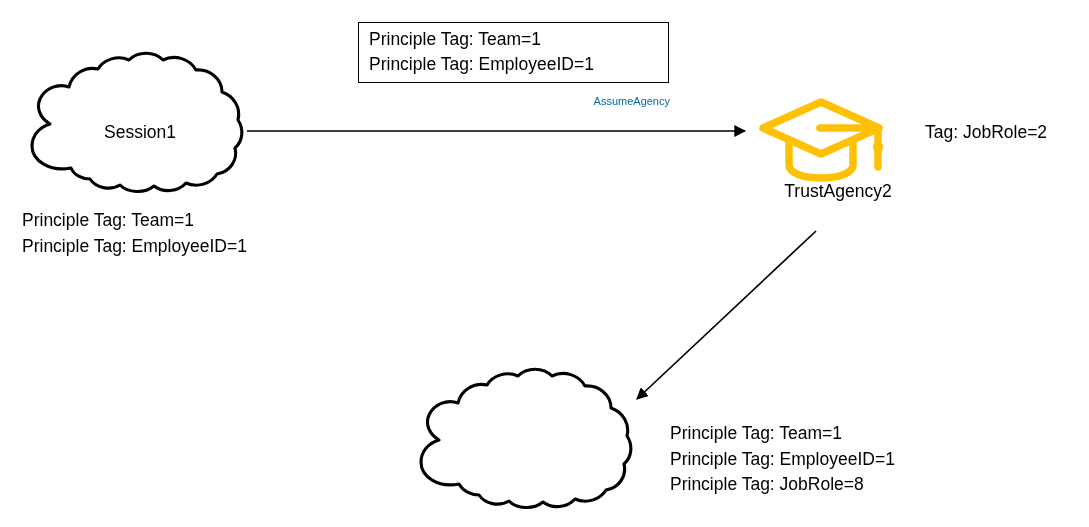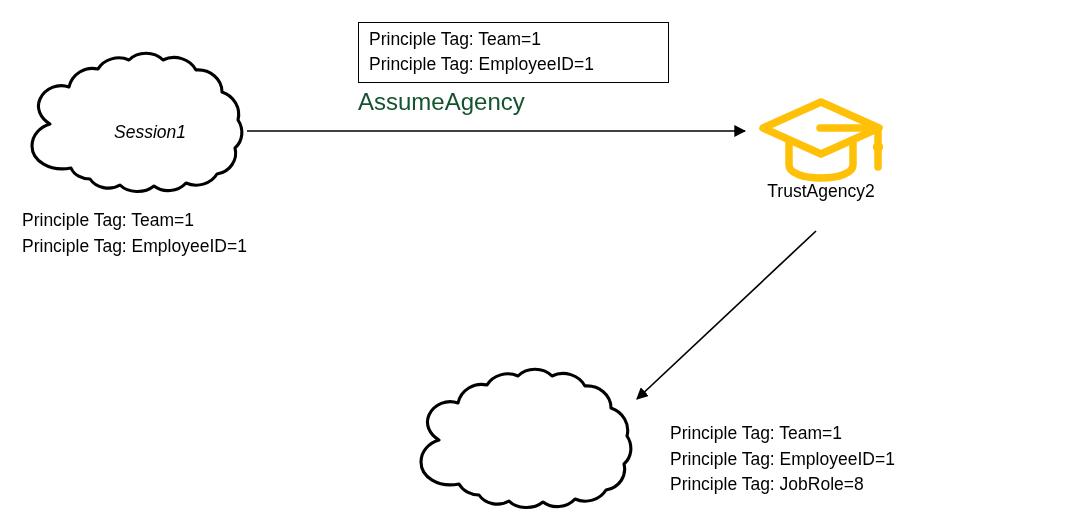--- a/index.html
+++ b/index.html
@@ -32,25 +32,25 @@
     font-family: "Liberation Sans", sans-serif;
     font-size: 17.5px;
     line-height: 21px;
     color: #000000;
     white-space: pre;
     text-align: center;
   }
   .edge-label {
     position: absolute;
     font-family: "Liberation Sans", sans-serif;
-    font-size: 24px;
+    font-size: 11px;
     line-height: 21px;
-    color: #14532d;
+    color: #0369a1;
     white-space: pre;
-    text-align: left;
+    text-align: right;
   }
   .tagbox {
     position: absolute;
     border: 1.6px solid #000000;
     background: #ffffff;
     box-sizing: border-box;
     padding: 4px 10px 5px 10px;
   }
   .tagbox .line {
     font-family: "Liberation Sans", sans-serif;
@@ -135,37 +135,40 @@
       <path d="M 878 152 L 878 167"></path>
 
       <circle cx="878" cy="147" r="5.2" fill="#FFC107" stroke="none"></circle>
     </g>
 
     <line x1="247" y1="131" x2="745" y2="131" stroke="#000000" stroke-width="1.7" marker-end="url(#arrowEnd)"></line>
 
     <line x1="816" y1="231" x2="637" y2="399" stroke="#000000" stroke-width="1.7" marker-end="url(#arrowEnd)"></line>
   </svg>
 
-  <div class="node-label" style="left:44px; top:122px; width:212px;font-style:italic;">Session1</div>
+  <div class="node-label" style="left:34px; top:122px; width:212px;">Session1</div>
 
-  <div class="node-label" style="left:731px; top:181px; width:180px;">TrustAgency2</div>
+  <div class="node-label" style="left:748px; top:181px; width:180px;">TrustAgency2</div>
 
 
   <div class="edge-label" style="left:358px; top:91px; width:312px;">AssumeAgency</div>
 
   <div class="tagbox" style="left:358px; top:22px; width:311px; height:61px;">
     <div class="line">Principle Tag: Team=1</div>
     <div class="line">Principle Tag: EmployeeID=1</div>
   </div>
 
   <div class="annot" style="position:absolute; left:22px; top:208px;">
     <div class="line">Principle Tag: Team=1</div>
     <div class="line">Principle Tag: EmployeeID=1</div>
   </div>
 
+  <div class="annot" style="position:absolute; left:925px; top:120px;">
+    <div class="line">Tag: JobRole=2</div>
+  </div>
 
   <div class="annot" style="position:absolute; left:670px; top:421px;">
     <div class="line">Principle Tag: Team=1</div>
     <div class="line">Principle Tag: EmployeeID=1</div>
     <div class="line">Principle Tag: JobRole=8</div>
   </div>
 
 </div>
 
 </body></html>

